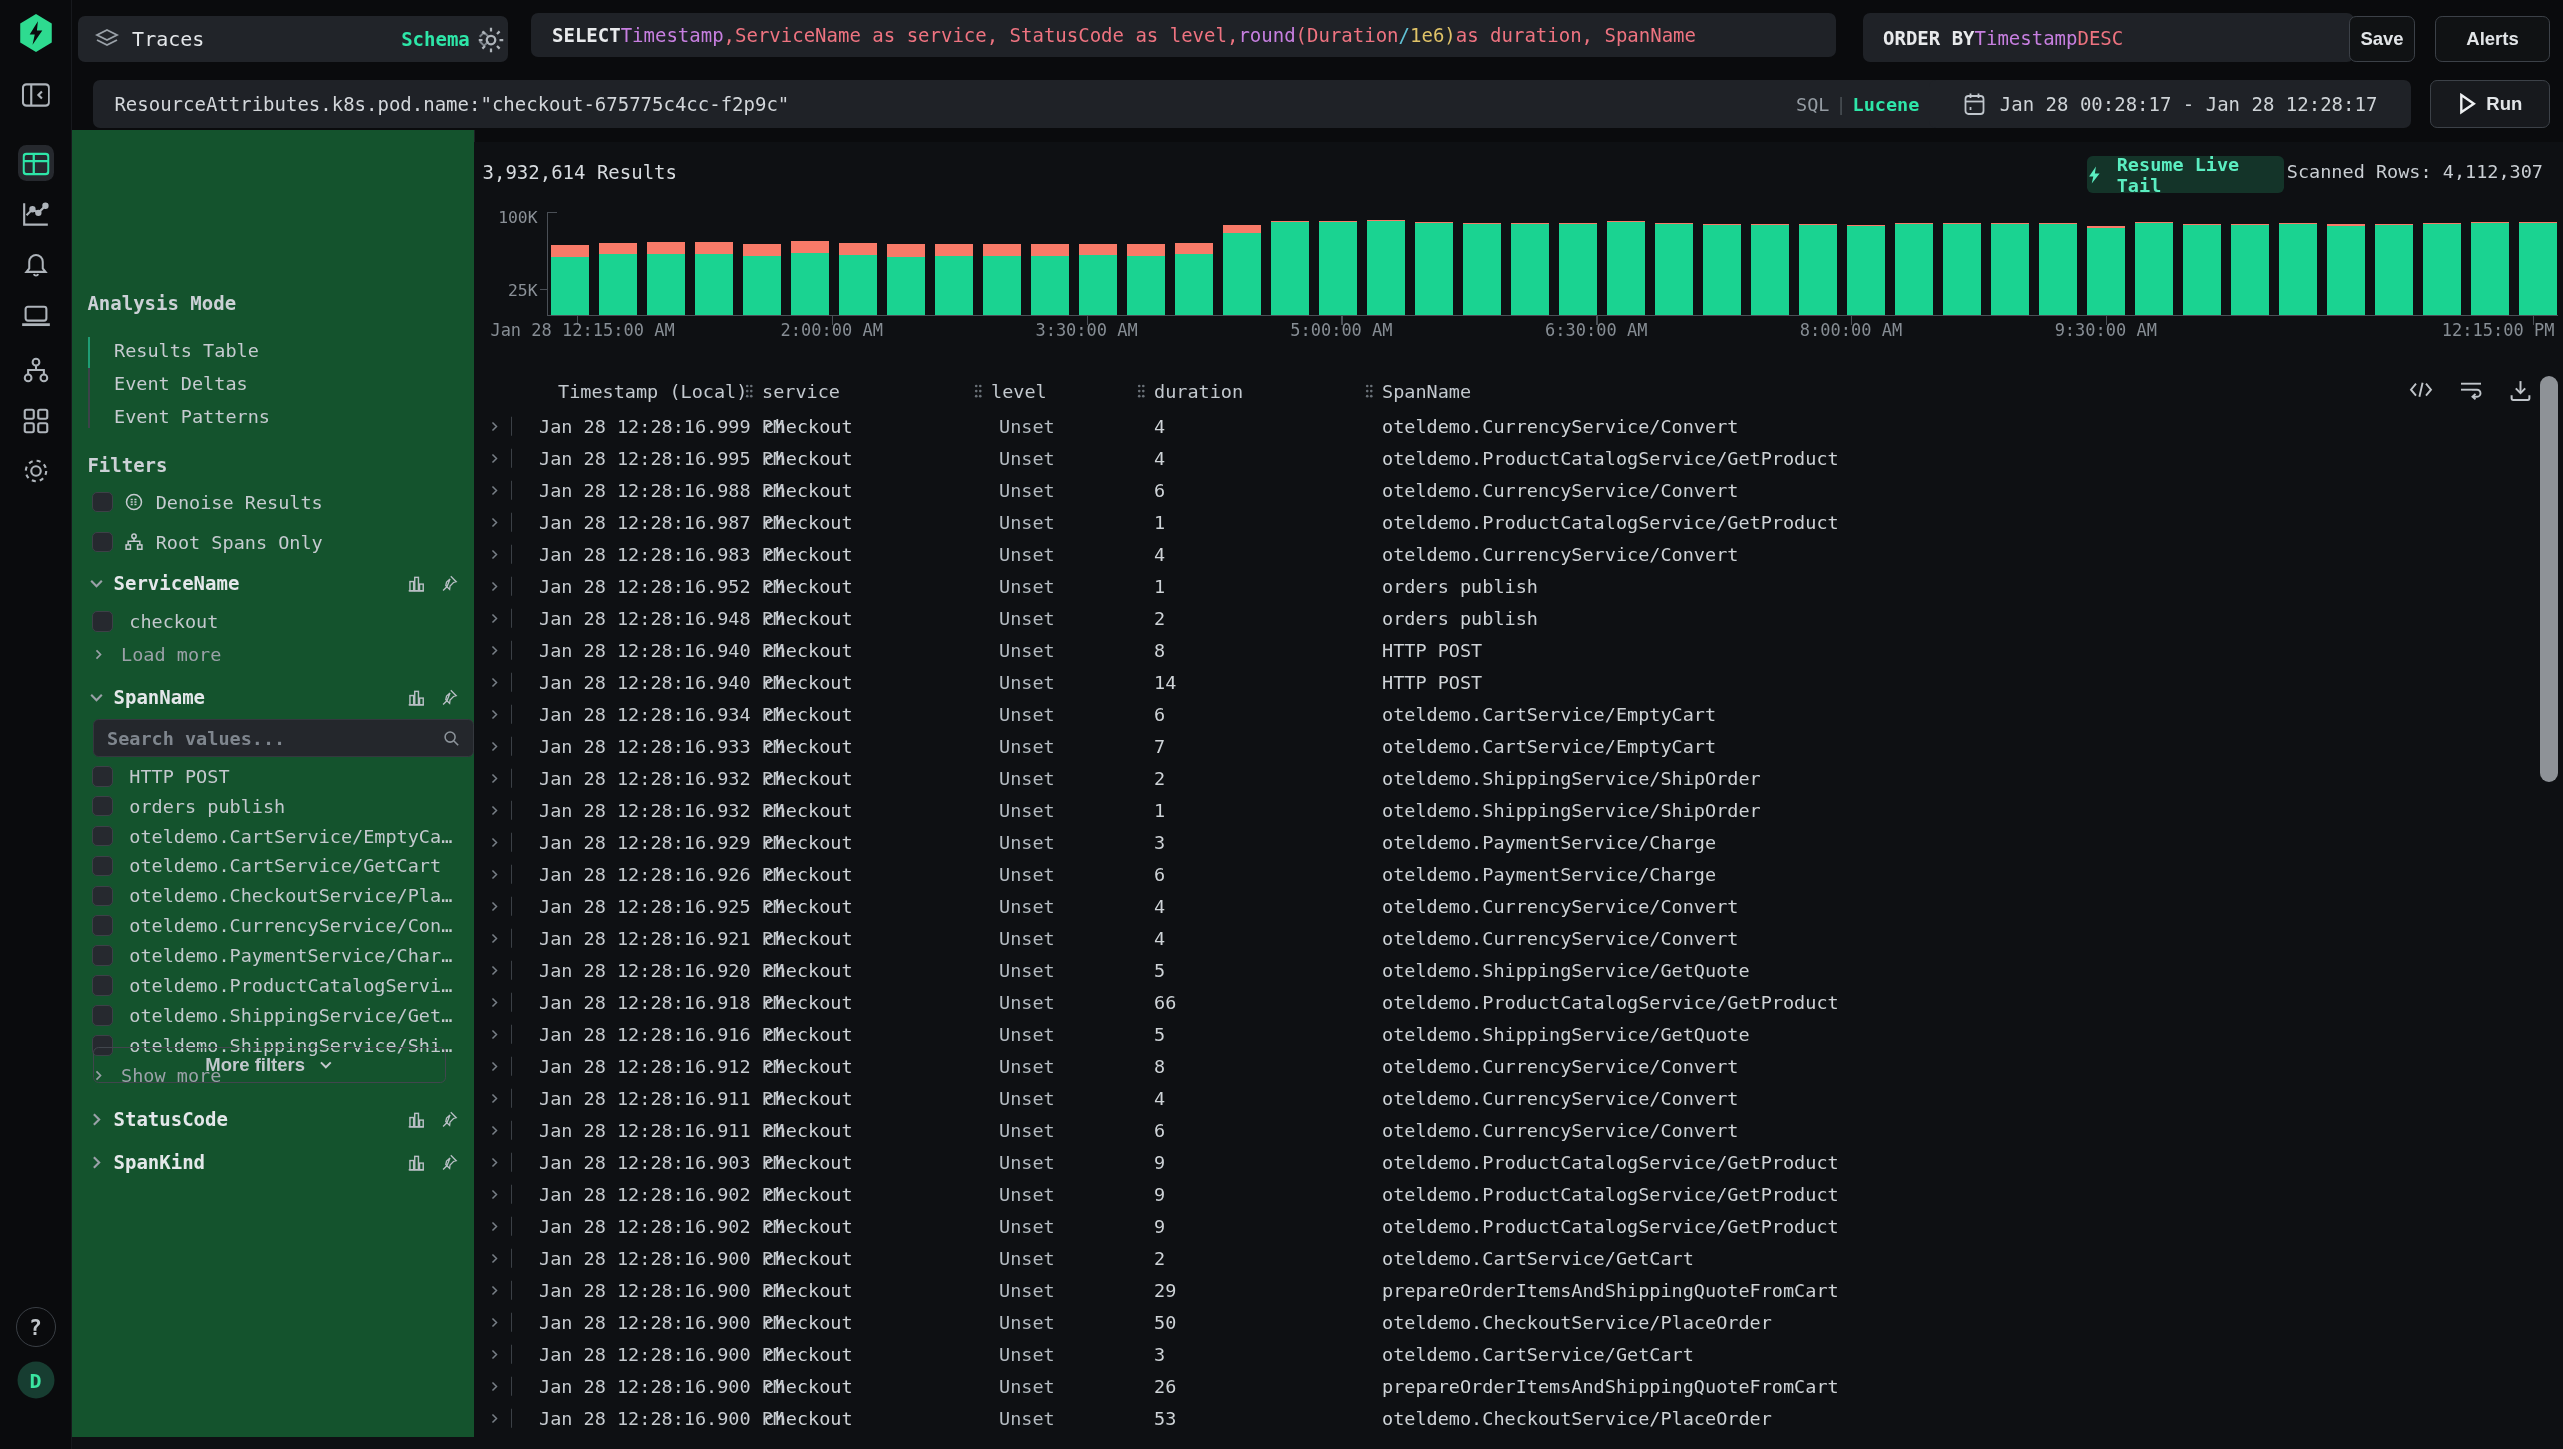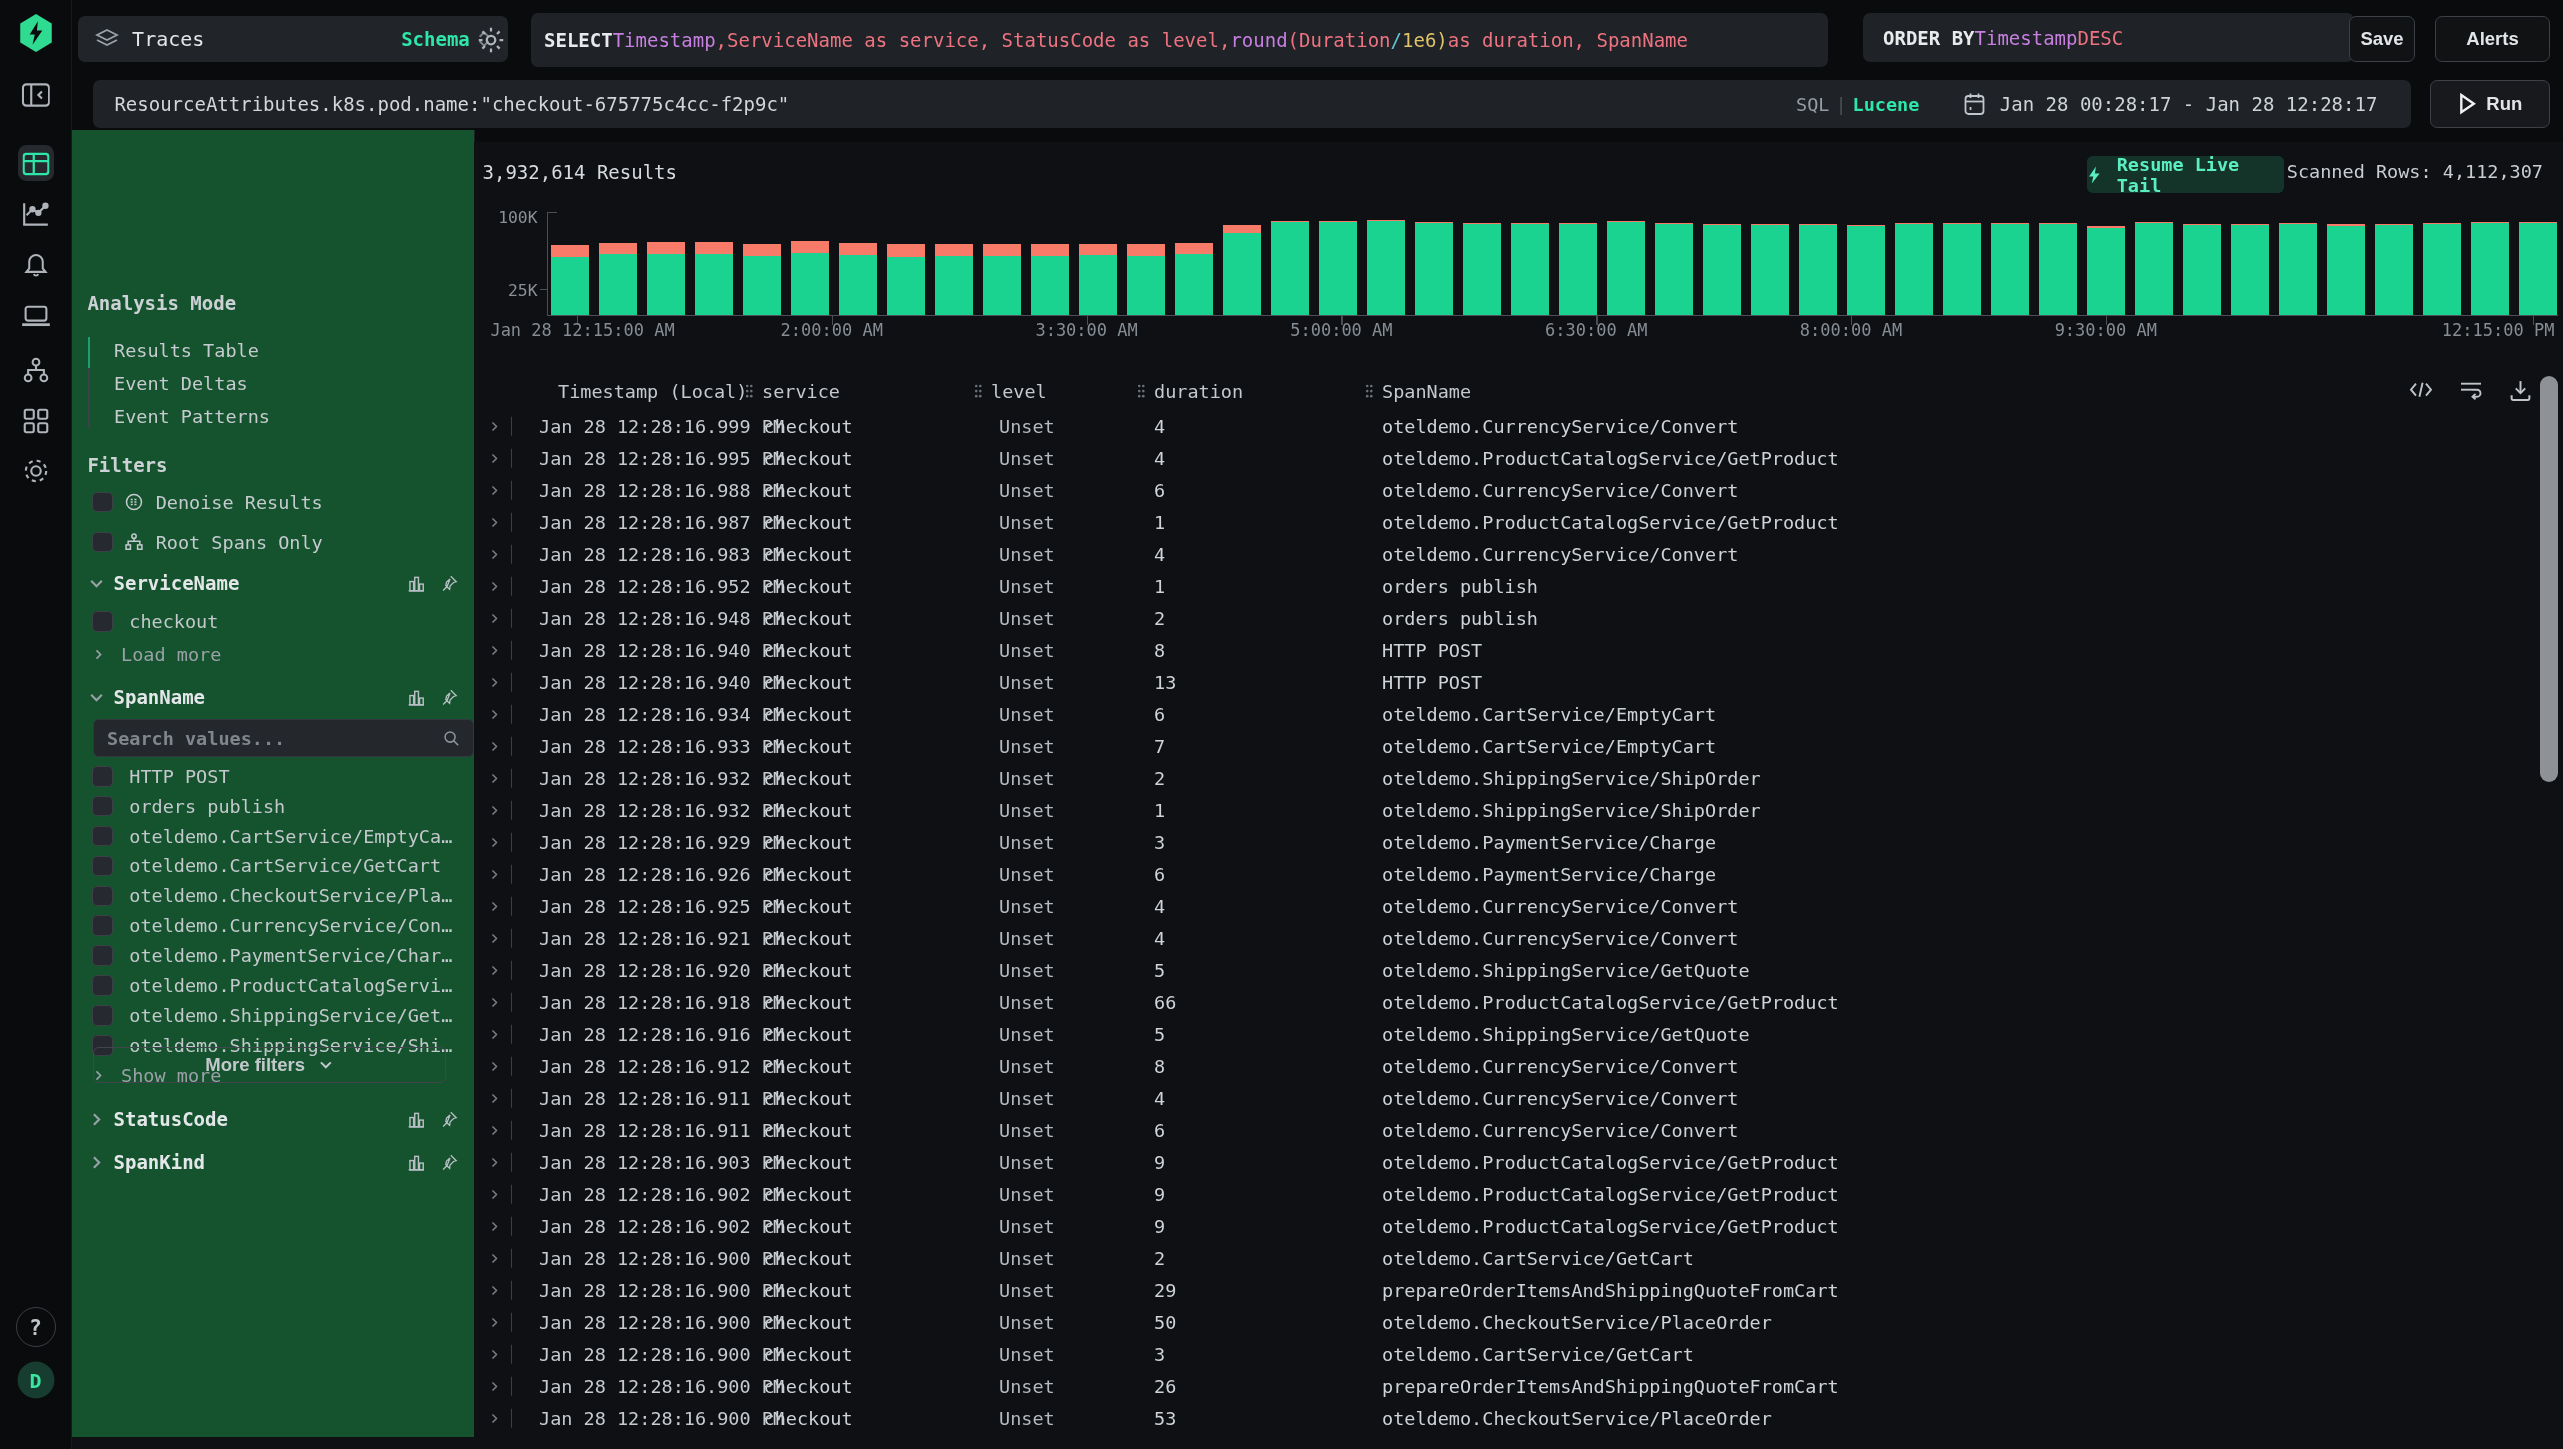--- a/index.html
+++ b/index.html
@@ -16,21 +16,21 @@
   .help-circle{width:38px;height:38px;border:1.4px solid #3a3f45;border-radius:50%;display:flex;align-items:center;justify-content:center;}
   .avatar{width:37px;height:37px;border-radius:50%;background:#173d31;color:#3ae6a1;font-weight:bold;font-size:20px;display:flex;align-items:center;justify-content:center;}
 
   
   .topzone{position:absolute;left:71px;top:0;width:2492px;height:142px;background:#0a0b0d;}
   .box{position:absolute;background:#1f2227;border-radius:7.1px;display:flex;align-items:center;}
   .traces-box{left:7.1px;top:16.4px;width:396px;height:46px;background:#212429;padding:0 17px;gap:13px;}
   .traces-label{color:#e4e7ea;font-size:20px;}
   .schema{margin-left:auto;color:#2ee6a8;font-weight:bold;font-size:19px;display:flex;align-items:center;gap:7.1px;}
   .topbar-gear{position:absolute;left:403px;top:23px;width:33px;height:33px;color:#aeb4ba;display:flex;align-items:center;justify-content:center;}
-  .query-box{left:460px;top:13px;width:1284px;height:54px;padding-left:13px;font-size:19px;white-space:nowrap;overflow:hidden;}
+  .query-box{left:460px;top:13px;width:1284px;height:44px;padding-left:21px;font-size:19px;white-space:nowrap;overflow:hidden;}
   .order-box{left:1792px;top:13px;width:471px;height:49px;padding-left:20px;font-size:19px;white-space:nowrap;}
   .tk-kw{color:#e8eaec;font-weight:bold;}
   .tk-purple{color:#c77fe0;}
   .tk-red{color:#ee7380;}
   .tk-yellow{color:#e0c368;}
   .tk-cyan{color:#62c5d8;}
   .btn{position:absolute;display:flex;align-items:center;justify-content:center;gap:10px;
        border:1.4px solid #3c4148;border-radius:7.1px;background:#101214;color:#e2e5e8;font-weight:bold;font-size:18.5px;}
   .save-btn{left:2278px;top:16.4px;width:66px;height:46px;}
   .alerts-btn{left:2364px;top:16.4px;width:115px;height:46px;}
@@ -850,21 +850,21 @@
   </div>
         <div class="trow">
     <span class="c-chev">
             <svg width="13" height="13" viewBox="0 0 16 16" fill="none" stroke="currentColor" stroke-width="1.8">
               <polyline points="5.5,3 10.5,8 5.5,13"></polyline>
             </svg>
           </span>
     <span class="cval c-ts">Jan 28 12:28:16.940 PM</span>
     <span class="cval c-svc">checkout</span>
     <span class="cval c-lvl">Unset</span>
-    <span class="cval c-dur">13</span>
+    <span class="cval c-dur">14</span>
     <span class="cval c-span">HTTP POST</span>
   </div>
         <div class="trow">
     <span class="c-chev">
             <svg width="13" height="13" viewBox="0 0 16 16" fill="none" stroke="currentColor" stroke-width="1.8">
               <polyline points="5.5,3 10.5,8 5.5,13"></polyline>
             </svg>
           </span>
     <span class="cval c-ts">Jan 28 12:28:16.934 PM</span>
     <span class="cval c-svc">checkout</span>

